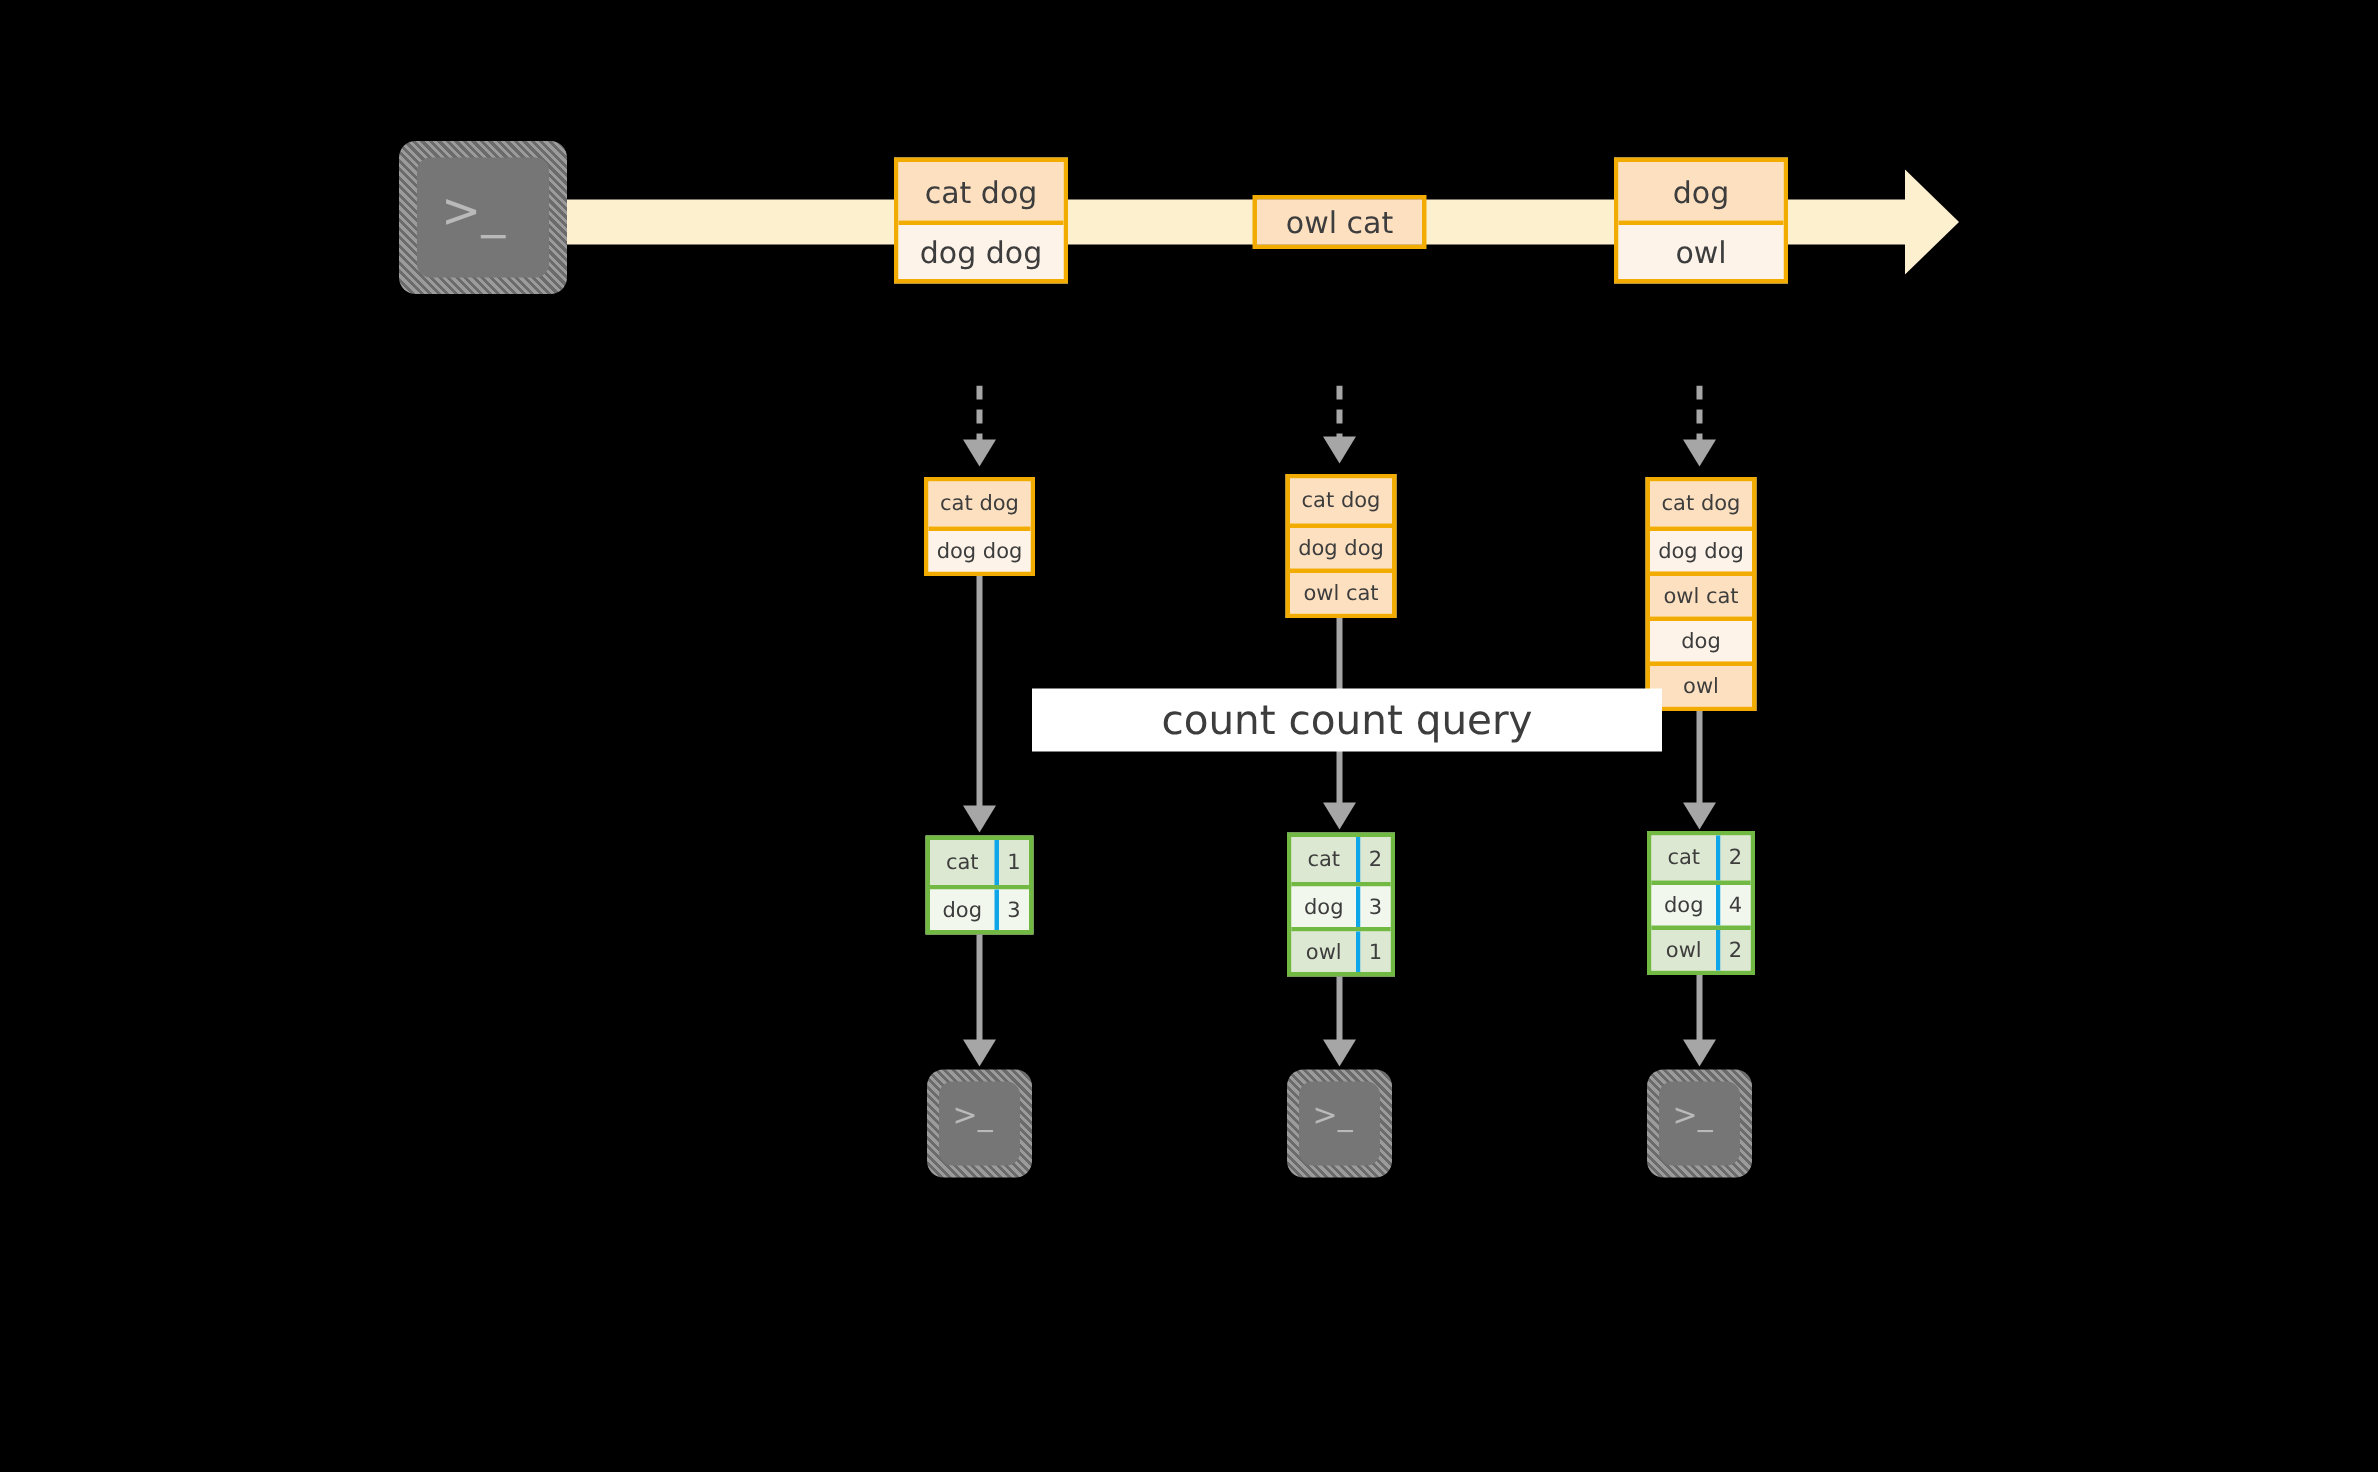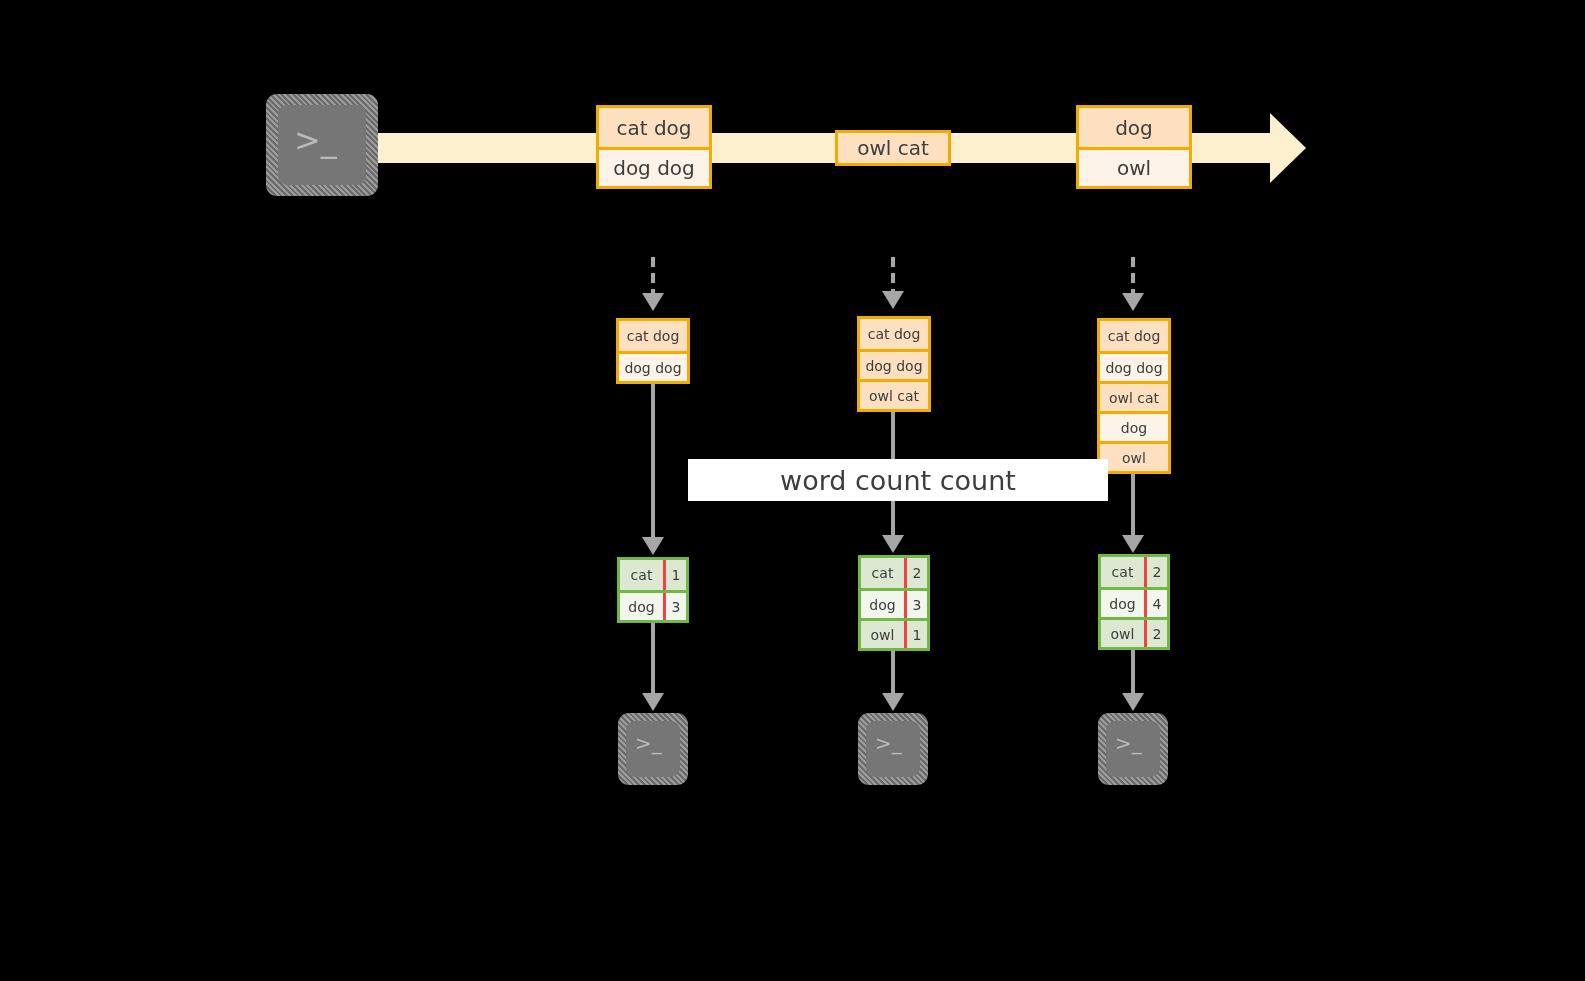--- a/index.html
+++ b/index.html
@@ -31,21 +31,21 @@
   .ebox .row.lt{background:#fdf3e8;}
   .ebox .row + .row{border-top:3px solid #f2ab00;}
 
   
   .gbox{position:absolute;box-sizing:border-box;border:3px solid #72b944;
         background:#f2f7ee;display:flex;flex-direction:column;}
   .gbox .grow{display:flex;box-sizing:border-box;}
   .gbox .grow + .grow{border-top:3px solid #72b944;}
   .gbox .gc{box-sizing:border-box;display:flex;align-items:center;
     justify-content:center;color:#3d3d3d;white-space:nowrap;}
-  .gbox .gc.k{border-right:3px solid #ef4444;}
+  .gbox .gc.k{border-right:3px solid #0ea5e9;}
   .gbox .grow.sh .gc{background:#dde8d2;}
   .gbox .grow.lt .gc{background:#f2f7ee;}
 
   
   .vline{position:absolute;background:#a6a6a6;width:4px;}
   .vdash{position:absolute;width:4px;
     background-image:linear-gradient(#a6a6a6 0 60%,transparent 60% 100%);
     background-size:4px 16px;background-repeat:repeat-y;}
   .vhead{position:absolute;width:0;height:0;
     border-left:11px solid transparent;border-right:11px solid transparent;
@@ -181,15 +181,15 @@
 
   <div class="vline" style="left:1131px;top:650px;height:45px;"></div>
   <div class="vhead" style="left:1122px;top:693px;"></div>
 
   <div class="term" style="left:1098px;top:713px;width:70px;height:72px;">
     <div class="hatch"></div>
     <div class="face" style="left:8px;top:8px;width:54px;height:56px;"></div>
     <div class="prompt" style="left:17px;top:20px;font-size:20px;">&gt;_</div>
   </div>
 
-  <div class="qlabel" style="left:688px;top:459px;width:420px;height:42px;font-size:27px;">word count count</div>
+  <div class="qlabel" style="left:688px;top:459px;width:420px;height:42px;font-size:27px;">count count query</div>
 
 </div>
 
 </body></html>

